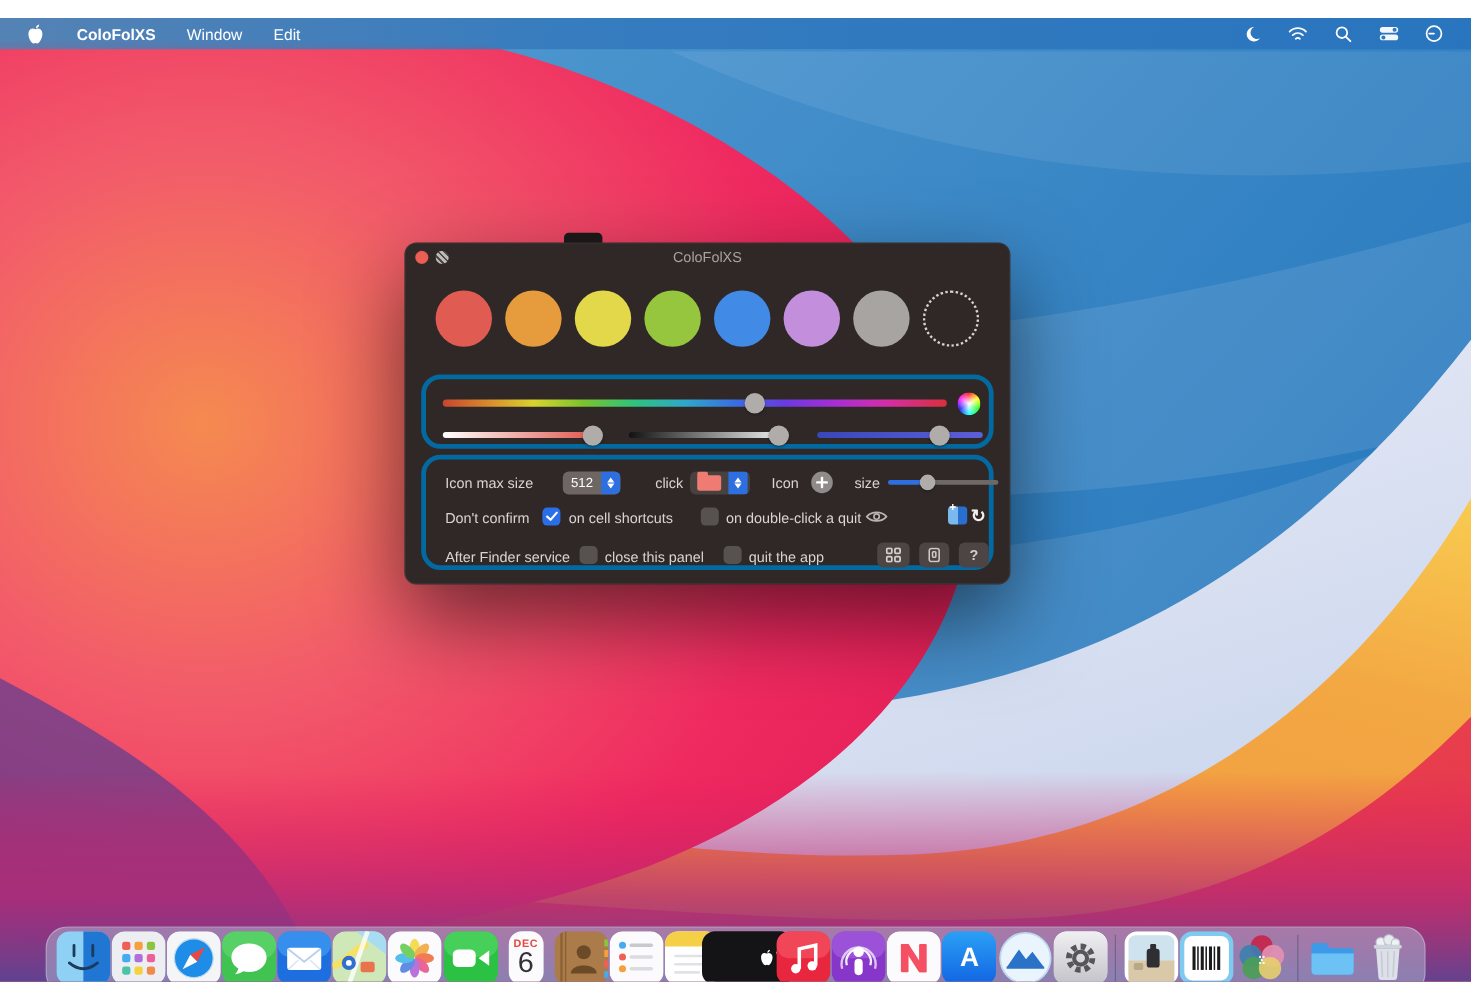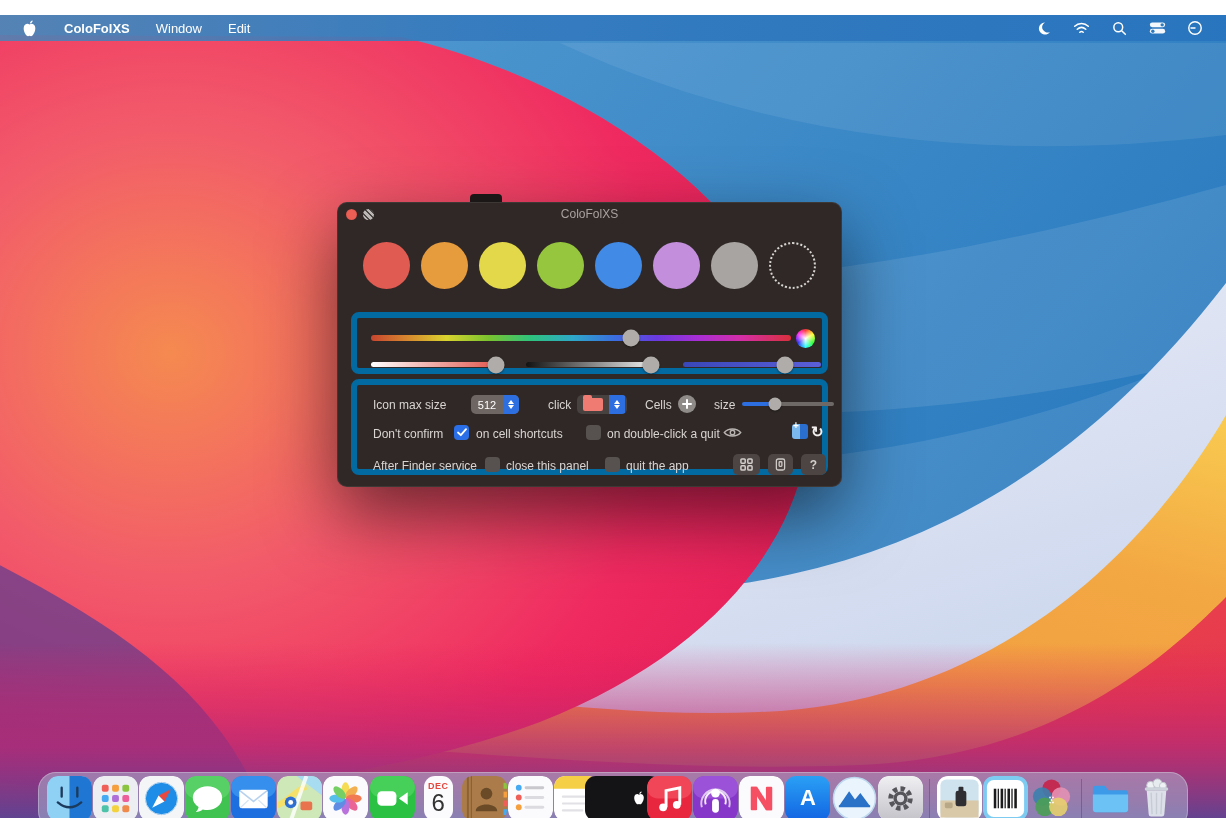--- a/index.html
+++ b/index.html
@@ -24,21 +24,21 @@
   .titlebar{position:absolute;left:0;top:0;right:0;height:24px;}
   .tb-close{position:absolute;left:9px;top:7px;width:11px;height:11px;border-radius:50%;background:#ec5f55;box-shadow:inset 0 0 1px rgba(0,0,0,.3);}
   .tb-striped{position:absolute;left:26px;top:7px;width:11px;height:11px;border-radius:50%;background:#bcb8b6;
     background-image:repeating-linear-gradient(45deg,#4c4846 0 1.6px,transparent 1.6px 4px);}
   .tb-title{position:absolute;left:0;right:0;top:5px;text-align:center;color:#a8a19e;font-size:12px;}
   
   .swatch-row{position:absolute;left:26px;top:40px;width:453px;display:flex;gap:11px;}
   .swatch{width:47px;height:47px;border-radius:50%;}
   .swatch.empty{border:2px dotted #d8d4d2;background:transparent;box-sizing:border-box;}
   
-  .panel{position:absolute;border:6px solid #0369a1;border-radius:8px;box-sizing:border-box;}
+  .panel{position:absolute;border:4px solid #0369a1;border-radius:16px;box-sizing:border-box;}
   .sliders-panel{left:14px;top:110px;width:477px;height:62px;}
   .track{position:absolute;border-radius:4px;}
   .hue-track{left:14px;top:17px;width:420px;height:6px;
     background:linear-gradient(90deg,#c8452f 0%,#d78b2e 9%,#d8d32e 18%,#7ac32e 28%,#2ec37d 38%,#2ea8c8 48%,#3a6ee0 58%,#6a3ae0 68%,#a82ed4 78%,#d42ea8 88%,#d8303c 100%);}
   .knob{position:absolute;top:50%;width:17px;height:17px;border-radius:50%;background:#b0acaa;
     box-shadow:0 1px 2px rgba(0,0,0,.4);transform:translate(-50%,-50%);}
   .wheel{position:absolute;right:7px;top:11px;width:19px;height:19px;border-radius:50%;
     background:radial-gradient(circle at 50% 50%,#fff 0%,rgba(255,255,255,0) 62%),
       conic-gradient(#f33,#ff3,#3f3,#3ff,#33f,#f3f,#f33);}
   .sat-track{left:14px;top:44px;width:126px;height:5px;background:linear-gradient(90deg,#fff,#e0574e);}
@@ -227,21 +227,21 @@
             </span>
         </div>
         <span class="clabel" style="left:191px">click</span>
         <div class="stepfield style-field" style="left:220px;width:50px">
           <span class="folder-glyph"></span>
           <span class="stepper">
               <i class="up"></i>
               <i class="dn"></i>
             </span>
         </div>
-        <span class="clabel" style="left:288px">Cells</span>
+        <span class="clabel" style="left:288px">Icon</span>
         <div class="plus-btn" style="left:321px">
           <svg width="10" height="10" viewBox="0 0 10 10">
               <path d="M5,1 V9 M1,5 H9" stroke="#fff" stroke-width="2" stroke-linecap="round"></path>
             </svg>
         </div>
         <span class="clabel" style="left:357px">size</span>
         <div class="mini-slider" style="left:385px;width:92px;background:linear-gradient(90deg,#2d6fe0 0 36%,#6e6866 36%)">
           <span class="knob mini-knob" style="left: 36%;"></span>
         </div>
       </div>

